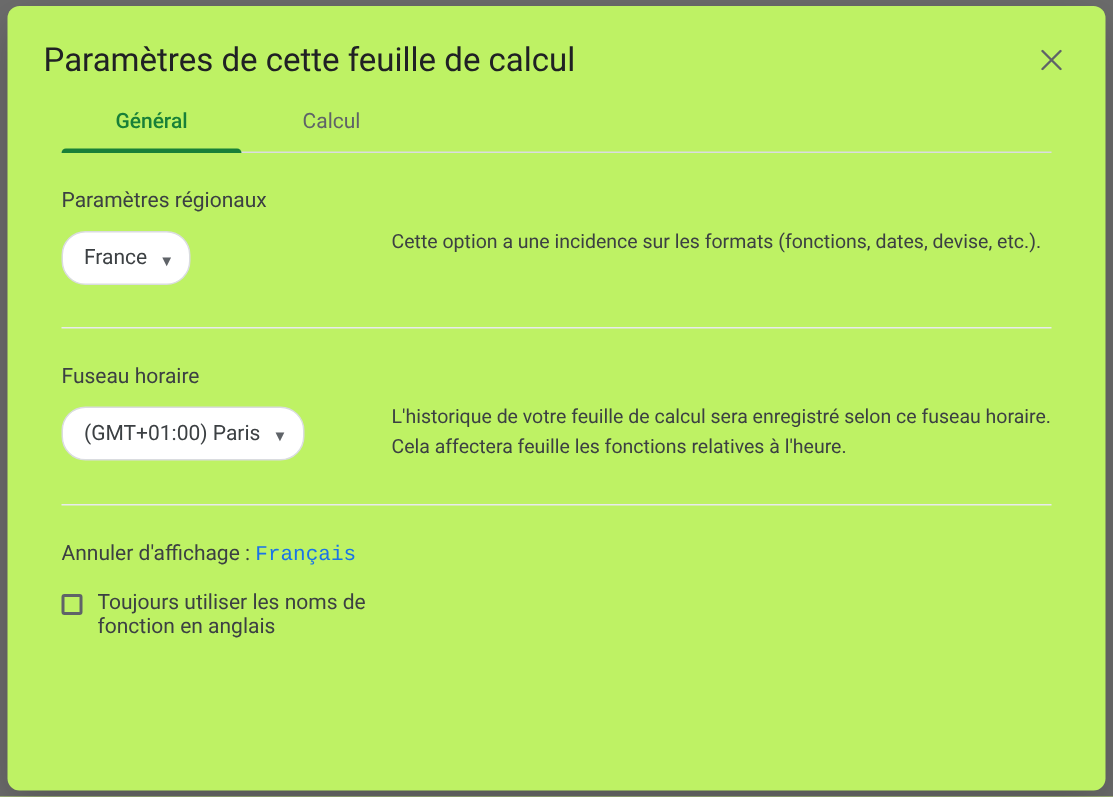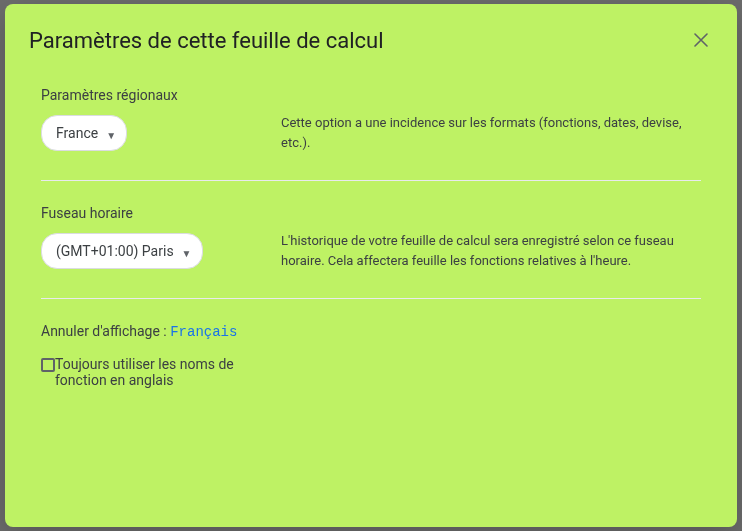--- a/index.html
+++ b/index.html
@@ -76,21 +76,20 @@
       background: #188038;
       border-radius: 3px 3px 0 0;
     }
     .content {
       flex: 1;
       overflow: auto;
       padding: 24px 12px 0 12px;
     }
     .section {
       display: flex;
-      gap: 20px;
       padding-bottom: 28px;
       border-bottom: 1px solid #e8eaed;
       margin-bottom: 24px;
     }
     .section-left {
       flex: 0 0 220px;
     }
     .section-right {
       flex: 1;
       padding-top: 26px;
@@ -127,20 +126,21 @@
       margin-bottom: 16px;
     }
     .lang-link {
       color: #1a73e8;
       cursor: pointer;
       font-family: Liberation Mono, monospace;
     }
     .checkbox-row {
       display: flex;
       align-items: flex-start;
+      gap: 10px;
       font-size: 14px;
       color: #3c4043;
       max-width: 230px;
     }
     .checkbox {
       width: 14px;
       height: 14px;
       border: 2px solid #5f6368;
       border-radius: 2px;
       margin-top: 2px;
@@ -179,20 +179,24 @@
 <div class="dialog">
   <div class="dialog-header">
     <div class="dialog-title">Paramètres de cette feuille de calcul</div>
     <div class="close-btn">
       <svg width="14" height="14" viewBox="0 0 14 14">
           <path d="M1 1 L13 13 M13 1 L1 13" stroke="#5f6368" stroke-width="1.6" fill="none" stroke-linecap="round"></path>
         </svg>
     </div>
   </div>
 
+  <div class="tabs">
+    <div class="tab active">Général</div>
+    <div class="tab">Calcul</div>
+  </div>
 
   <div class="content">
 
     <div class="section">
       <div class="section-left">
         <div class="section-label">Paramètres régionaux</div>
         <div class="select-box">
           <span>France</span>
           <span class="caret">▼</span>
         </div>

